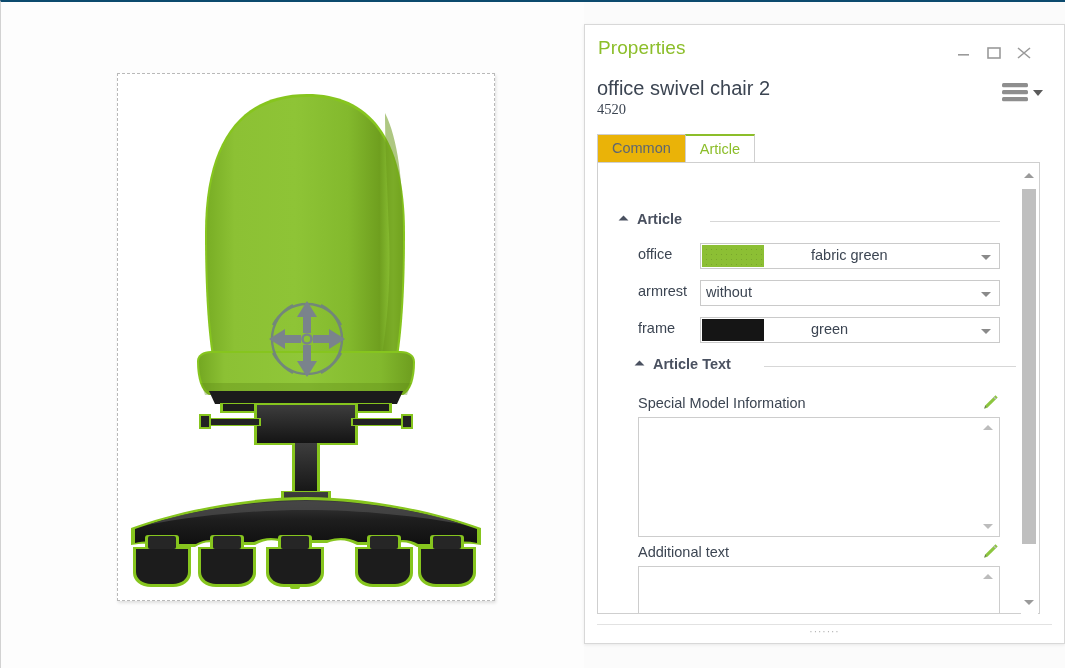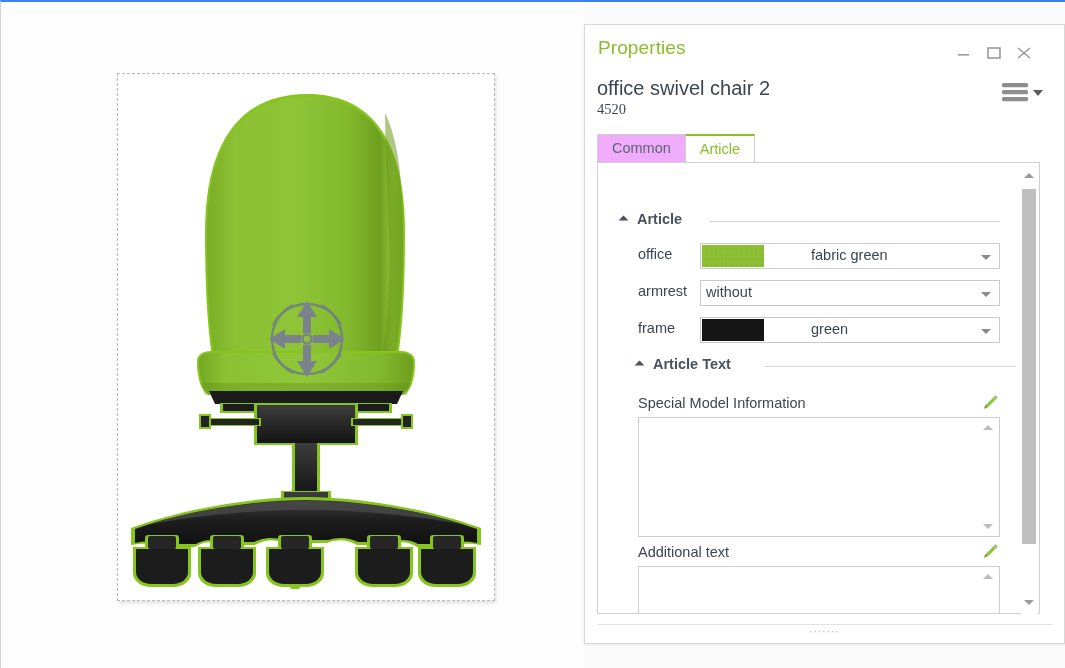--- a/index.html
+++ b/index.html
@@ -7,21 +7,21 @@
     margin: 0; padding: 0;
     width: 1065px; height: 668px;
     overflow: hidden;
     font-family: "Liberation Sans", sans-serif;
     background: #ffffff;
   }
   #app {
     position: relative;
     width: 1065px; height: 668px;
     background: #fbfbfb;
-    border-top: 2px solid #3b82f6;
+    border-top: 2px solid #0c4a6e;
     border-left: 1px solid #d2d2d2;
     padding-left: 48px;
   }
 
   
   #canvas {
     position: absolute; left: 0; top: 0;
     width: 583px; height: 666px;
     background: #fdfdfd;
   }
@@ -77,21 +77,21 @@
   }
 
   
   #tabs { position: absolute; left: 12px; top: 109px; height: 29px; }
   .tab {
     float: left; height: 29px; line-height: 27px;
     padding: 0 14px; font-size: 14.5px;
     border: 1px solid #cfcfcf; border-bottom: none;
     cursor: pointer; position: relative;
   }
-  .tab.inactive { background: #f0abfc; color: #5d6672; }
+  .tab.inactive { background: #eab308; color: #5d6672; }
   .tab.active {
     background: #ffffff; color: #8cbe2a;
     border-top: 2px solid #8cbe2a;
     margin-left: -1px; line-height: 26px;
   }
 
   #tab-panel {
     position: absolute; left: 12px; top: 137px;
     width: 443px; height: 452px;
     background: #ffffff; border: 1px solid #cfcfcf;

